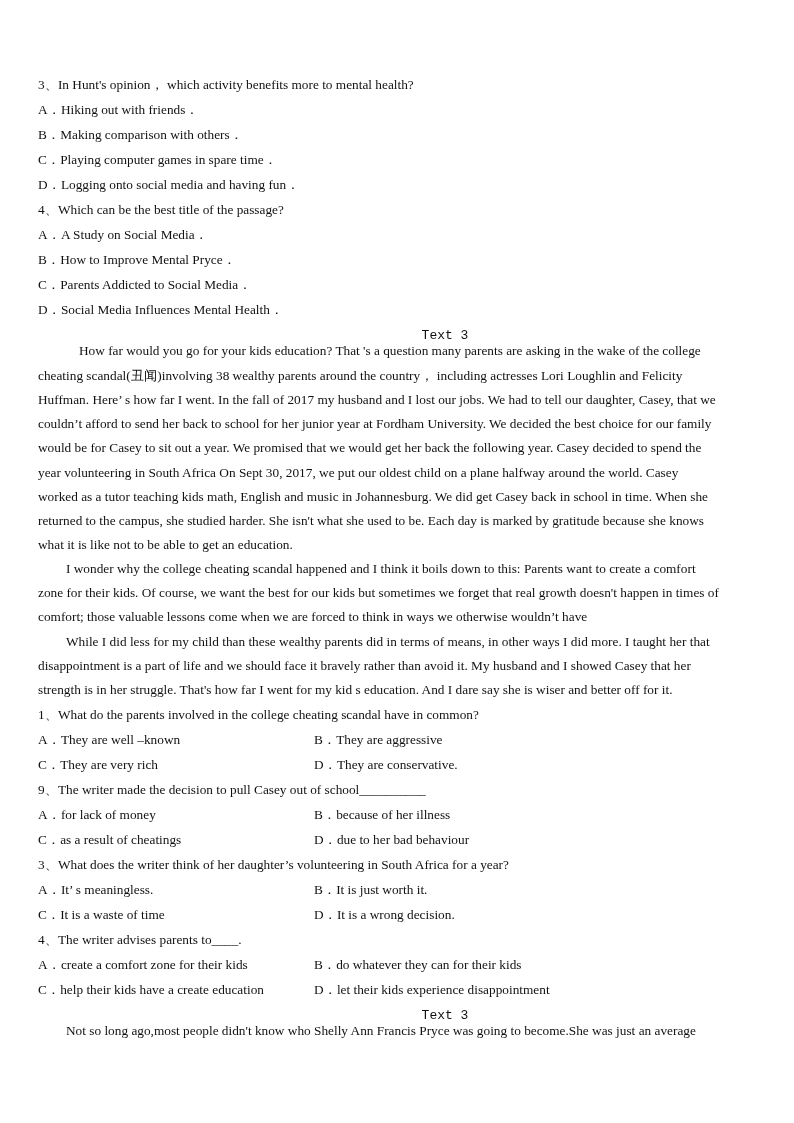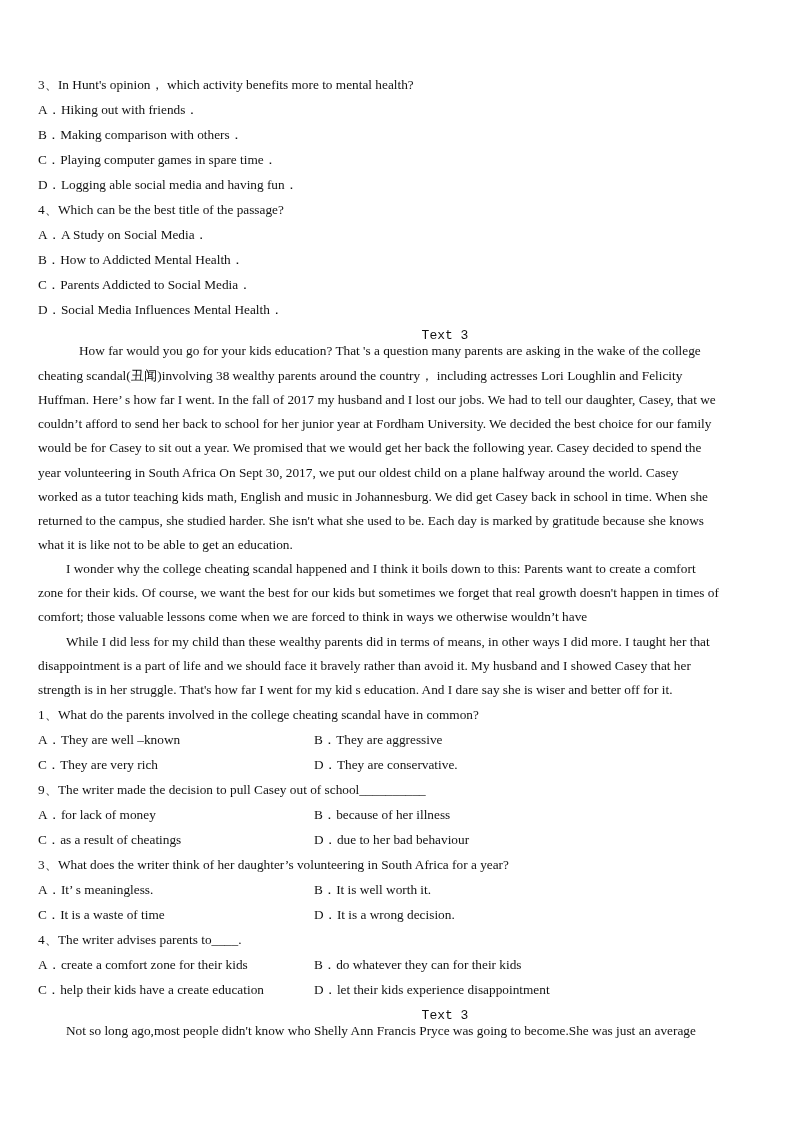--- a/index.html
+++ b/index.html
@@ -15,24 +15,24 @@
     }
     .opt-b { position: absolute; left: 314px; white-space: nowrap; line-height: 16px; }
   </style>
 </head>
 <body>
 
 <div class="line" style="top:77px">3、In Hunt's opinion， which activity benefits more to mental health?</div>
 <div class="line" style="top:102px">A．Hiking out with friends．</div>
 <div class="line" style="top:127px">B．Making comparison with others．</div>
 <div class="line" style="top:152px">C．Playing computer games in spare time．</div>
-<div class="line" style="top:177px">D．Logging able social media and having fun．</div>
+<div class="line" style="top:177px">D．Logging onto social media and having fun．</div>
 <div class="line" style="top:202px">4、Which can be the best title of the passage?</div>
 <div class="line" style="top:227px">A．A Study on Social Media．</div>
-<div class="line" style="top:252px">B．How to Addicted Mental Health．</div>
+<div class="line" style="top:252px">B．How to Improve Mental Pryce．</div>
 <div class="line" style="top:277px">C．Parents Addicted to Social Media．</div>
 <div class="line" style="top:302px">D．Social Media Influences Mental Health．</div>
 
 <div class="heading" style="top:328px">Text 3</div>
 
 <div>
   <div class="para-line" style="top:343px; left:79px">How far would you go for your kids education? That 's a question many parents are asking in the wake of the college</div>
   <div class="para-line" style="top:368px">cheating scandal(丑闻)involving 38 wealthy parents around the country， including actresses Lori Loughlin and Felicity</div>
   <div class="para-line" style="top:392px">Huffman. Here’ s how far I went. In the fall of 2017 my husband and I lost our jobs. We had to tell our daughter, Casey, that we</div>
   <div class="para-line" style="top:416px">couldn’t afford to send her back to school for her junior year at Fordham University. We decided the best choice for our family</div>
@@ -56,21 +56,21 @@
 <div class="opt-b" style="top:757px">D．They are conservative.</div>
 
 <div class="line" style="top:782px">9、The writer made the decision to pull Casey out of school__________</div>
 <div class="line" style="top:807px">A．for lack of money</div>
 <div class="opt-b" style="top:807px">B．because of her illness</div>
 <div class="line" style="top:832px">C．as a result of cheatings</div>
 <div class="opt-b" style="top:832px">D．due to her bad behaviour</div>
 
 <div class="line" style="top:857px">3、What does the writer think of her daughter’s volunteering in South Africa for a year?</div>
 <div class="line" style="top:882px">A．It’ s meaningless.</div>
-<div class="opt-b" style="top:882px">B．It is well worth it.</div>
+<div class="opt-b" style="top:882px">B．It is just worth it.</div>
 <div class="line" style="top:907px">C．It is a waste of time</div>
 <div class="opt-b" style="top:907px">D．It is a wrong decision.</div>
 
 <div class="line" style="top:932px">4、The writer advises parents to____.</div>
 <div class="line" style="top:957px">A．create a comfort zone for their kids</div>
 <div class="opt-b" style="top:957px">B．do whatever they can for their kids</div>
 <div class="line" style="top:982px">C．help their kids have a create education</div>
 <div class="opt-b" style="top:982px">D．let their kids experience disappointment</div>
 
 <div class="heading" style="top:1008px">Text 3</div>

